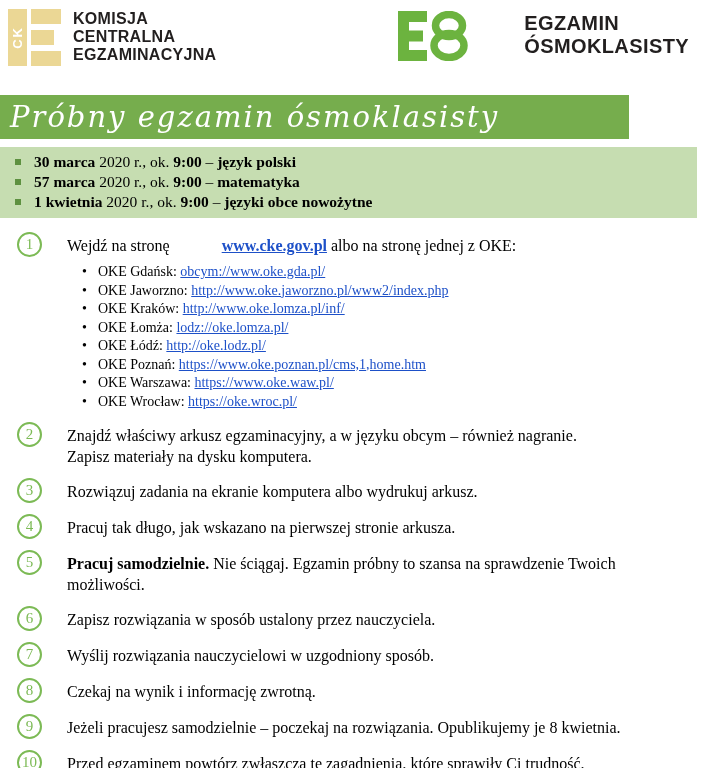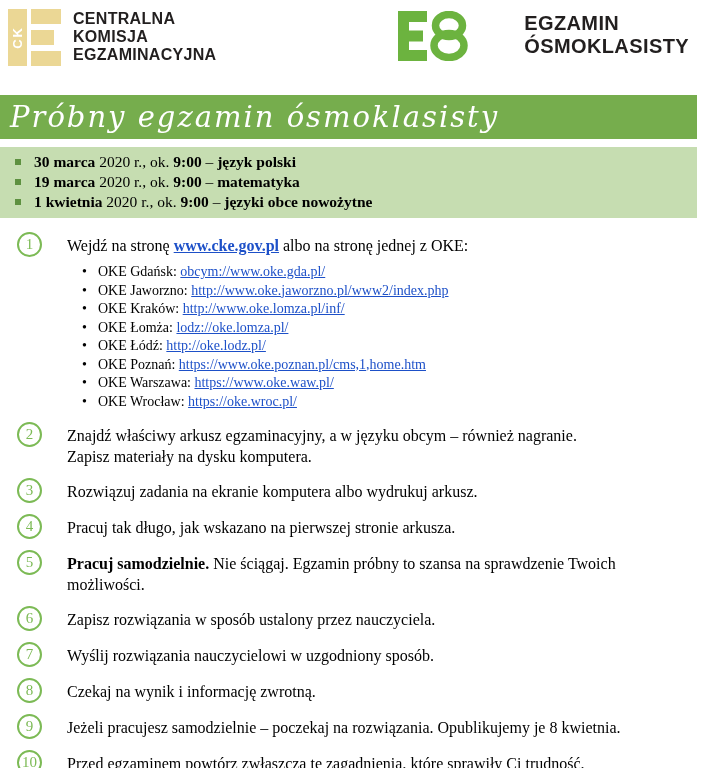--- a/index.html
+++ b/index.html
@@ -42,21 +42,21 @@
   
   .e8-logo { width:72px; height:50px; flex:0 0 auto; margin-top:2px; }
   .e8-name {
     margin-left:10px; margin-top:3px;
     font-family:"Liberation Sans", sans-serif; font-weight:bold;
     font-size:20px; line-height:23px; color:#221F1F; letter-spacing:.4px;
   }
 
   
   .banner {
-    margin-top:29px; width:697px; height:44px; background:#76AD4D;
+    margin-top:29px; width:629px; height:44px; background:#76AD4D;
     display:flex; align-items:center; padding-left:10px;
   }
   .banner-text {
     color:#fff; font-family:"DejaVu Serif", serif; font-style:italic;
     font-size:29px; letter-spacing:2px; white-space:nowrap;
   }
 
   
   .schedule {
     margin-top:8px; width:697px; background:#C6DDB1;
@@ -80,43 +80,43 @@
     flex:0 0 auto; width:25px; height:25px; margin-right:25px; margin-top:-3px;
     border:2px solid #7CBA55; border-radius:50%;
     color:#7CBA55; font-family:"Liberation Serif", serif; font-size:15px;
     display:flex; align-items:center; justify-content:center;
   }
   .stepbody { max-width:625px; }
   .steptext { font-size:16px; line-height:21px; }
   .stepline { display:block; }
 
   a { color:#1D50C8; text-decoration:underline; cursor:pointer; }
-  .cke-link { font-weight:bold; }
+  .cke-link { font-weight:bold;margin-left:48px; }
 
   .oke-list { margin-top:7px; margin-left:15px; }
   .oke-row { display:flex; align-items:baseline; font-size:14px; line-height:18.5px; }
   .dot { flex:0 0 auto; color:#000; font-size:14px; margin-right:11px; }
   .oke-label { white-space:pre; }
 </style>
 </head>
 <body>
 
 <header class="top">
   <div class="brand">
     <div class="cke-logo">
       <div class="cke-bar">
         <span class="cke-vert">CK</span>
       </div>
       <div class="cke-ebar b1"></div>
       <div class="cke-ebar b2"></div>
       <div class="cke-ebar b3"></div>
     </div>
     <div class="org-name">
+      <div>KOMISJA</div>
       <div>CENTRALNA</div>
-      <div>KOMISJA</div>
       <div>EGZAMINACYJNA</div>
     </div>
   </div>
 
   <div class="brand brand-right">
     <svg class="e8-logo" viewBox="0 0 72 50">
       <g fill="#6CB33F">
         <rect x="0" y="0" width="11" height="50"></rect>
         <rect x="0" y="0" width="29" height="11"></rect>
         <rect x="0" y="19.5" width="25" height="11"></rect>
@@ -142,21 +142,21 @@
   <div class="sched-row">
     <span class="sq"></span>
     <span class="seg bold">30 marca</span>
       <span class="seg"> 2020 r., ok. </span>
       <span class="seg bold">9:00</span>
       <span class="seg"> – </span>
       <span class="seg bold">język polski</span>
   </div>
   <div class="sched-row">
     <span class="sq"></span>
-    <span class="seg bold">19 marca</span>
+    <span class="seg bold">57 marca</span>
       <span class="seg"> 2020 r., ok. </span>
       <span class="seg bold">9:00</span>
       <span class="seg"> – </span>
       <span class="seg bold">matematyka</span>
   </div>
   <div class="sched-row">
     <span class="sq"></span>
     <span class="seg bold">1 kwietnia</span>
       <span class="seg"> 2020 r., ok. </span>
       <span class="seg bold">9:00</span>

